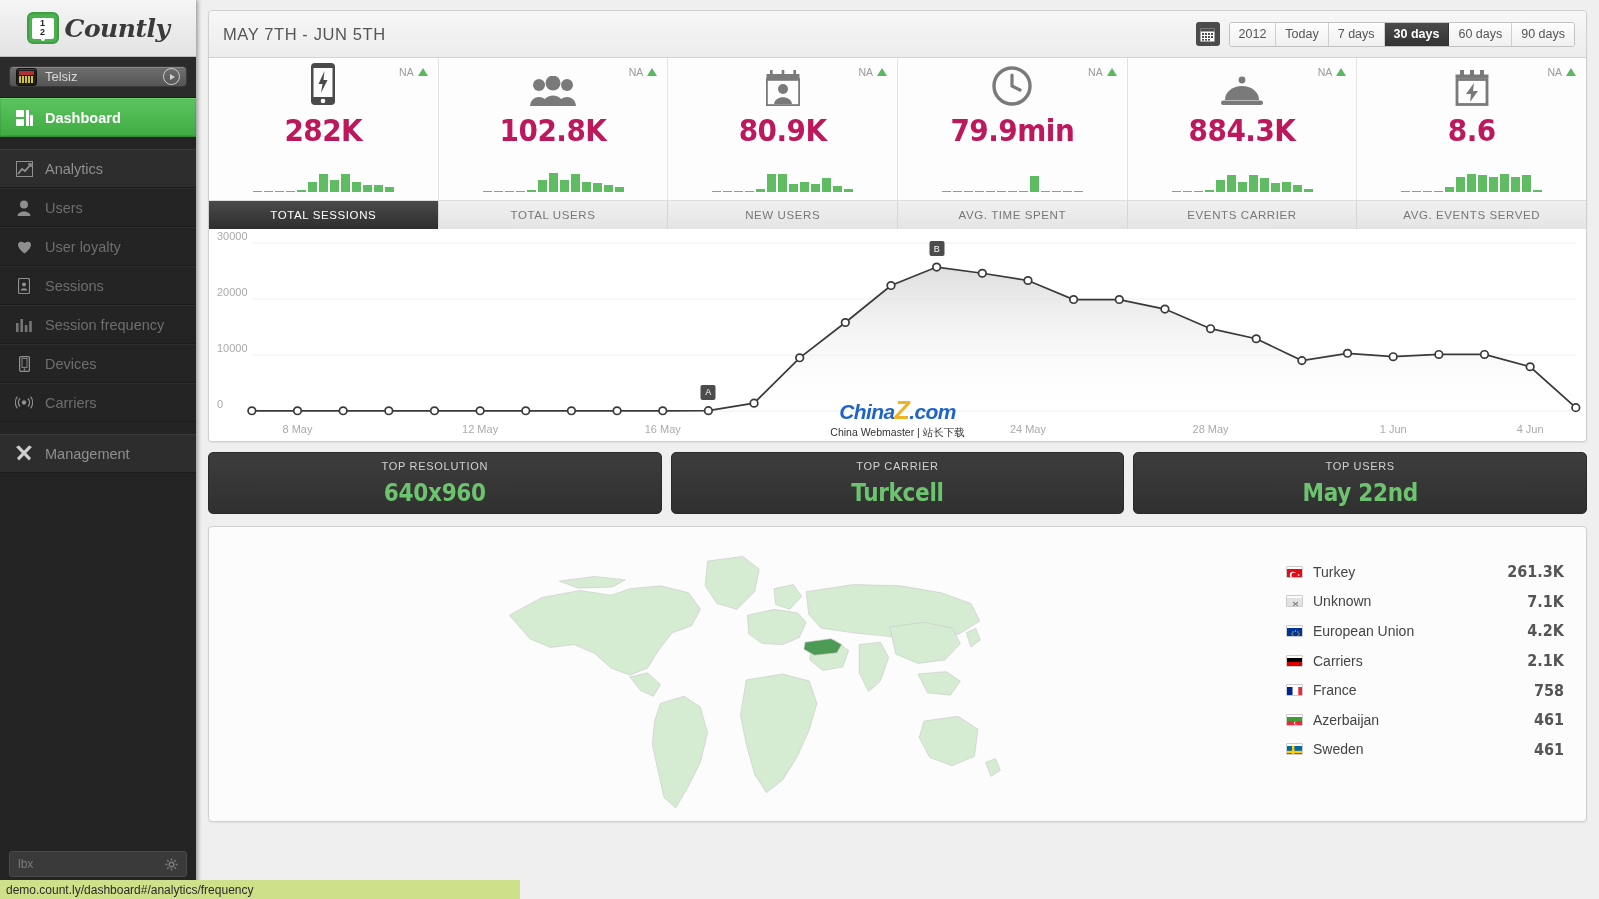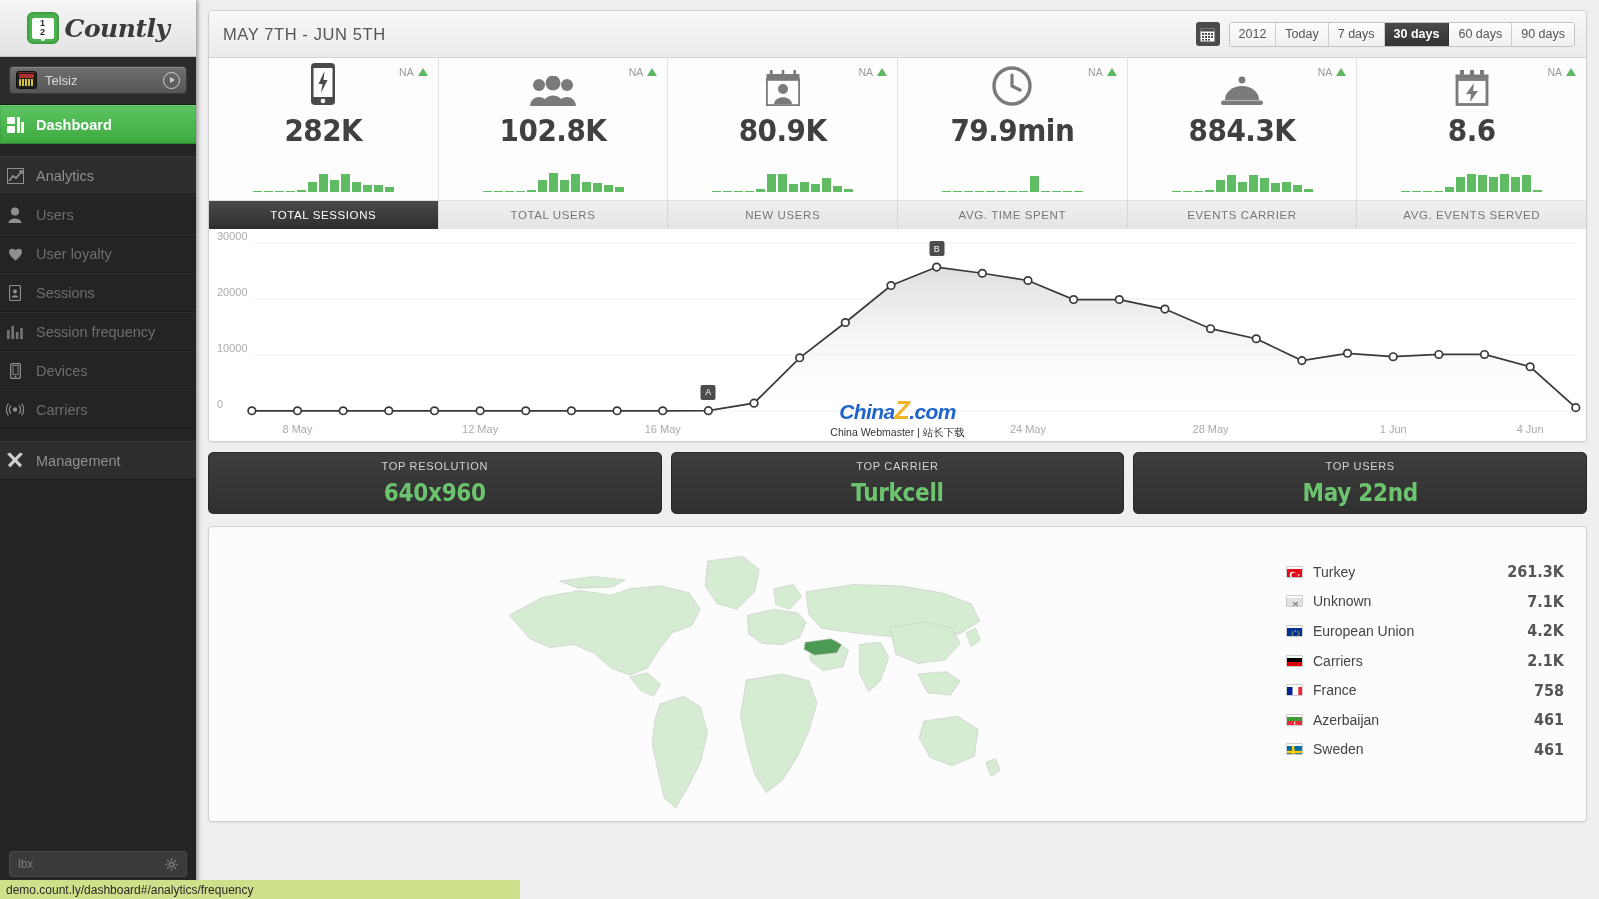--- a/index.html
+++ b/index.html
@@ -42,21 +42,21 @@
     width:4px; height:4px; border-radius:50%; background:#fff;
   }
   .logo-text {
     font-family: "DejaVu Serif", serif;
     font-size: 25px; font-weight: bold; font-style: italic;
     color: #3a3a3a; letter-spacing: -0.5px;
   }
 
   .app-select-row { padding: 9px 9px 10px 9px; background: #2b2b2b; border-bottom: 1px solid #1a1a1a;}
   .app-select {
-    height: 28px; border-radius: 4px;
+    height: 21px; border-radius: 4px;
     background: linear-gradient(to bottom,#6f6f6f 0%,#555555 100%);
     border: 1px solid #3a3a3a;
     display: flex; align-items: center; padding: 0 6px; gap: 8px;
     box-shadow: inset 0 1px 0 rgba(255,255,255,.18);
   }
   .app-icon {
     width: 21px; height: 18px; border-radius: 3px; background: #1d1d1d;
     border: 1px solid #111; position: relative; flex: none;
     box-shadow: inset 0 1px 0 #7a2a2a;
   }
@@ -77,21 +77,21 @@
   }
   .app-go i {
     width:0;height:0;border-left:5px solid #cfcfcf;
     border-top:3.5px solid transparent;border-bottom:3.5px solid transparent;
     margin-left:2px;
   }
 
   .nav { padding-top: 0; }
   .nav-item {
     height: 39px; display: flex; align-items: center; gap: 11px;
-    padding: 0 5px; color: #8f8f8f; font-size: 14.5px;
+    padding: 0 14px; color: #8f8f8f; font-size: 14.5px;
     border-bottom: 1px solid #1c1c1c;
     border-top: 1px solid #2e2e2e;
     cursor: pointer; user-select: none;
   }
   .nav-item .ico { width: 20px; display:flex; align-items:center; justify-content:center; flex:none; }
   .nav-item.active {
     background: linear-gradient(to bottom,#5cc45f 0%,#3faa42 100%);
     color: #ffffff; font-weight: bold;
     border-top-color:#6fd472; border-bottom-color:#2f8a33;
     box-shadow: inset 0 0 0 1px rgba(0,0,0,.08);
@@ -152,21 +152,21 @@
   }
   .card:last-child { border-right: none; }
   .card .na {
     position:absolute; right: 10px; top: 8px; font-size: 10.5px; color:#999;
     display:flex; align-items:center; gap:4px;
   }
   .na .tri { width:0;height:0;border-left:5px solid transparent;border-right:5px solid transparent;border-bottom:8px solid #5cb860; }
   .card .cicon { height: 52px; display:flex; align-items:flex-end; padding-bottom:4px;}
   .card .cval {
     font-family:"DejaVu Sans Condensed","Liberation Sans",sans-serif;
-    font-size: 31px; font-weight: bold; color: #404040; letter-spacing:-.5px;
+    font-size: 31px; font-weight: bold; color: #be185d; letter-spacing:-.5px;
     margin-top: 2px;
   }
   .spark { margin-top: 10px; height: 34px; display:flex; align-items:flex-end; gap:2px; }
   .spark i { display:block; width: 9px; background: #5fbc63; }
 
   .tabs { display: flex; height: 29px; border-top: 1px solid #dedede; }
   .tab {
     flex:1; display:flex; align-items:center; justify-content:center;
     font-size: 11.5px; letter-spacing: .6px; color:#777; cursor:pointer;
     background: linear-gradient(to bottom,#f0f0f0,#e4e4e4);

